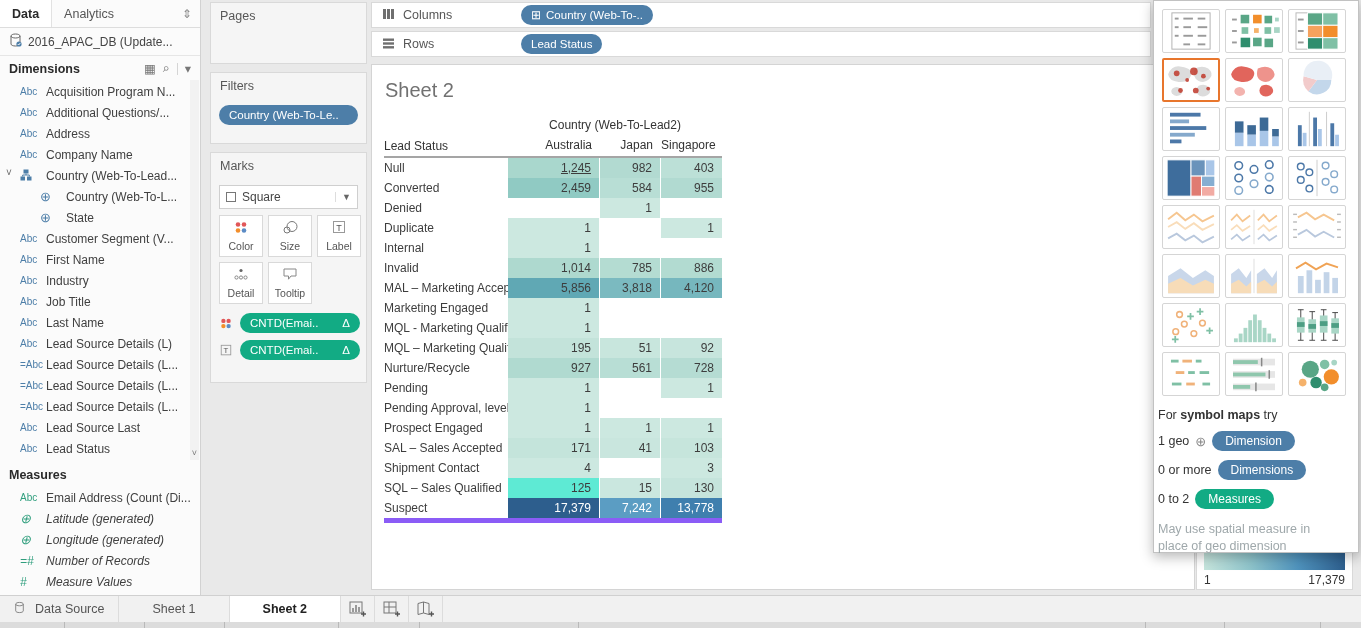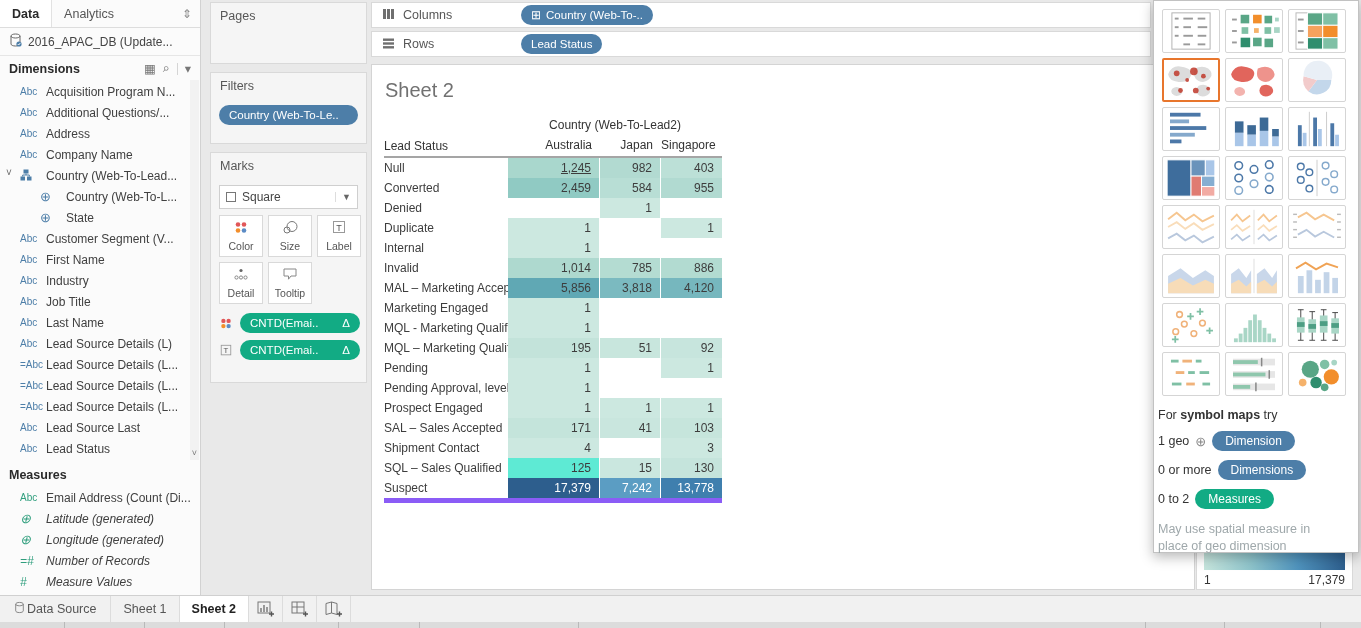--- a/index.html
+++ b/index.html
@@ -77,22 +77,22 @@
   .req-globe{color:#888;font-size:13px}
   .showme-note{color:#9fa8ab;margin-top:12px;line-height:1.35;width:172px}
 
   
   .legend-card{left:1196px;top:538px;width:157px;height:52px;background:#fff;border:1px solid #d9d9d9;box-sizing:border-box;padding:5px 7px;z-index:1}
   .legend-grad{height:26px;background:linear-gradient(90deg,#c6e5dd,#8ec4cb,#4f93bd,#2d5e8d);cursor:pointer}
   .legend-labels{display:flex;justify-content:space-between;margin-top:3px;color:#333}
 
   
   .bottom-bar{left:0;top:595px;width:1361px;height:27px;background:#f1f1f1;border-top:1px solid #d0d0d0;box-sizing:border-box;display:flex;align-items:stretch}
-  .bb-tab{display:flex;align-items:center;gap:2px;padding:0 14px;color:#555;border-right:1px solid #dcdcdc;cursor:pointer;font-size:12.5px}
-  .bb-tab.sheet{padding:0 12px}
+  .bb-tab{display:flex;align-items:center;gap:10px;padding:0 14px;color:#555;border-right:1px solid #dcdcdc;cursor:pointer;font-size:12.5px}
+  .bb-tab.sheet{padding:0 33px}
   .bb-tab.active{background:#fff;color:#222;font-weight:bold}
   .bb-new{width:33px;display:flex;align-items:center;justify-content:center;border-right:1px solid #dcdcdc;cursor:pointer}
   .win-strip{left:0;top:622px;width:1361px;height:6px;background:#dcdcdc}
   .win-strip .tick{position:absolute;top:0;width:1px;height:6px;background:#b9b9b9}
 </style>
 </head>
 <body>
 
 <div class="abs data-pane">
   <div class="pane-tabs">
@@ -415,20 +415,26 @@
           <span class="td" style="width: 61px;"></span>
           <span class="td" style="width: 61px;"></span>
         </div>
         <div class="tr">
           <span class="rl">MQL – Marketing Qualified</span>
           <span class="td" style="width: 92px; background: rgb(195, 227, 218); color: rgb(61, 61, 61); border-right: 1px solid rgb(255, 255, 255);">195</span>
           <span class="td" style="width: 61px; background: rgb(200, 230, 221); color: rgb(61, 61, 61); border-right: 1px solid rgb(255, 255, 255);">51</span>
           <span class="td" style="width: 61px; background: rgb(199, 229, 221); color: rgb(61, 61, 61);">92</span>
         </div>
         <div class="tr">
+          <span class="rl">Nurture/Recycle</span>
+          <span class="td" style="width: 92px; background: rgb(176, 218, 208); color: rgb(61, 61, 61); border-right: 1px solid rgb(255, 255, 255);">927</span>
+          <span class="td" style="width: 61px; background: rgb(184, 222, 213); color: rgb(61, 61, 61); border-right: 1px solid rgb(255, 255, 255);">561</span>
+          <span class="td" style="width: 61px; background: rgb(181, 220, 211); color: rgb(61, 61, 61);">728</span>
+        </div>
+        <div class="tr">
           <span class="rl">Pending</span>
           <span class="td" style="width: 92px; background: rgb(204, 232, 224); color: rgb(61, 61, 61); border-right: 1px solid rgb(255, 255, 255);">1</span>
           <span class="td" style="width: 61px;"></span>
           <span class="td" style="width: 61px; background: rgb(204, 232, 224); color: rgb(61, 61, 61);">1</span>
         </div>
         <div class="tr">
           <span class="rl">Pending Approval, level 1</span>
           <span class="td" style="width: 92px; background: rgb(204, 232, 224); color: rgb(61, 61, 61); border-right: 1px solid rgb(255, 255, 255);">1</span>
           <span class="td" style="width: 61px;"></span>
           <span class="td" style="width: 61px;"></span>

